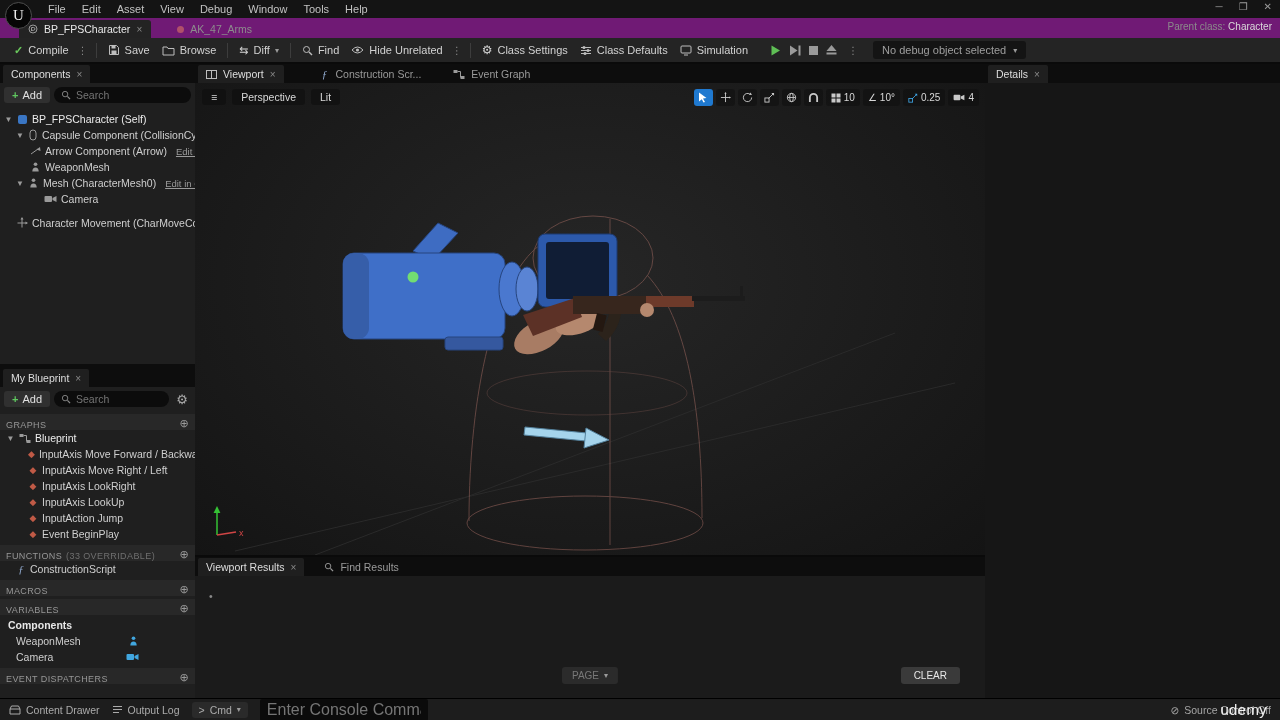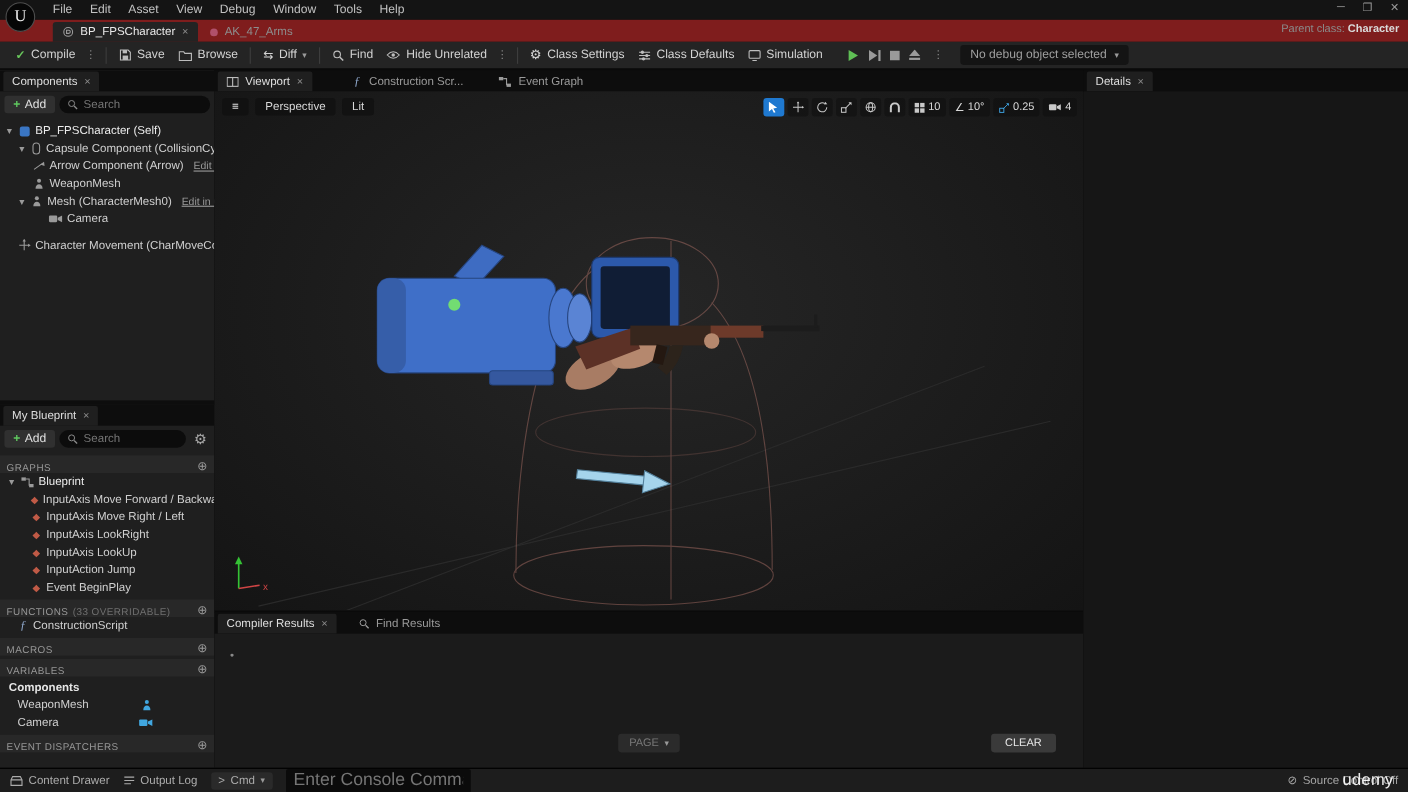--- a/index.html
+++ b/index.html
@@ -10,28 +10,28 @@
 
 
 .menubar{position:absolute;left:0;right:0;top:0;height:18px;background:#141414;display:flex;align-items:center;padding-left:40px}
 .menu-item{padding:2px 8px;color:#c2c2c2;cursor:default}
 .ue-logo{position:absolute;left:5px;top:2px;width:27px;height:27px;border-radius:50%;background:#060606;
   border:1px solid #4d4d4d;color:#ededed;display:flex;align-items:center;justify-content:center;
   font-size:15px;font-family:"Liberation Serif",serif;z-index:9}
 .winbtns{position:absolute;right:8px;top:1px;display:flex;gap:16px;color:#9a9a9a;font-size:10px}
 
 
-.tabrow{position:absolute;left:0;right:0;top:18px;height:20px;background:#7f1d1d;display:flex;align-items:flex-end;padding-left:48px;gap:2px}
+.tabrow{position:absolute;left:0;right:0;top:18px;height:20px;background:#701a75;display:flex;align-items:flex-end;padding-left:19px;gap:17px}
 .atab{display:flex;align-items:center;gap:6px;padding:3px 9px;font-size:10.5px;border-radius:3px 3px 0 0}
 .atab.active{background:#232323;color:#e9e9e9}
 .atab.inactive{color:#8d8d8d}
 .tab-x{color:#8a8a8a;font-size:10px}
 .dot{width:7px;height:7px;border-radius:50%}
 .parentclass{position:absolute;right:8px;top:21px;font-size:10px;color:#8b8b8b}
-.parentclass b{color:#dadada;font-weight:bold}
+.parentclass b{color:#dadada;font-weight:normal}
 
 
 .toolbar{position:absolute;left:0;right:0;top:38px;height:26px;background:#242424;display:flex;align-items:center;padding:0 8px;border-bottom:2px solid #0a0a0a}
 .tbtn{display:flex;align-items:center;gap:5px;padding:3px 6px;border-radius:3px;color:#d2d2d2;white-space:nowrap;cursor:default}
 .kebab{color:#8a8a8a;padding:0 3px;font-size:10px}
 .sep{width:1px;height:15px;background:#3d3d3d;margin:0 5px}
 .green{color:#69c75c;font-weight:bold}
 .chev{font-size:8px;color:#9a9a9a}
 .debug-dd{display:flex;align-items:center;gap:7px;background:#141414;border-radius:3px;padding:3px 9px;color:#9f9f9f;margin-left:12px}
 .playbtns{display:flex;align-items:center;gap:8px;margin-left:16px}
@@ -562,21 +562,21 @@
           <polygon points="22,423 18.6,430 25.4,430" fill="#35c235"></polygon>
           <line x1="22" y1="452" x2="41" y2="449" stroke="#d04545"></line>
           <text x="44" y="453" fill="#d04545" font-size="9" stroke="none">x</text>
         </g>
       </svg>
     </div>
 
     <div class="compiler">
       <div class="tabstrip">
         <div class="ptab on">
-          <span>Compiler Results</span>
+          <span>Viewport Results</span>
           <span class="tab-x">×</span>
         </div>
         <div class="ptab" style="margin-left:10px">
           <svg width="10" height="10" viewBox="0 0 11 11">
               <circle cx="4.5" cy="4.5" r="3" fill="none" stroke="#9a9a9a"></circle>
               <line x1="7" y1="7" x2="10" y2="10" stroke="#9a9a9a" stroke-width="1.4"></line>
             </svg>
           <span>Find Results</span>
         </div>
       </div>

